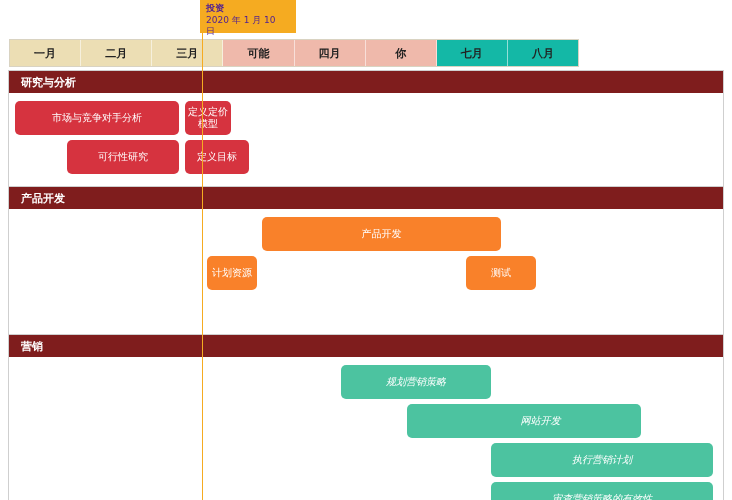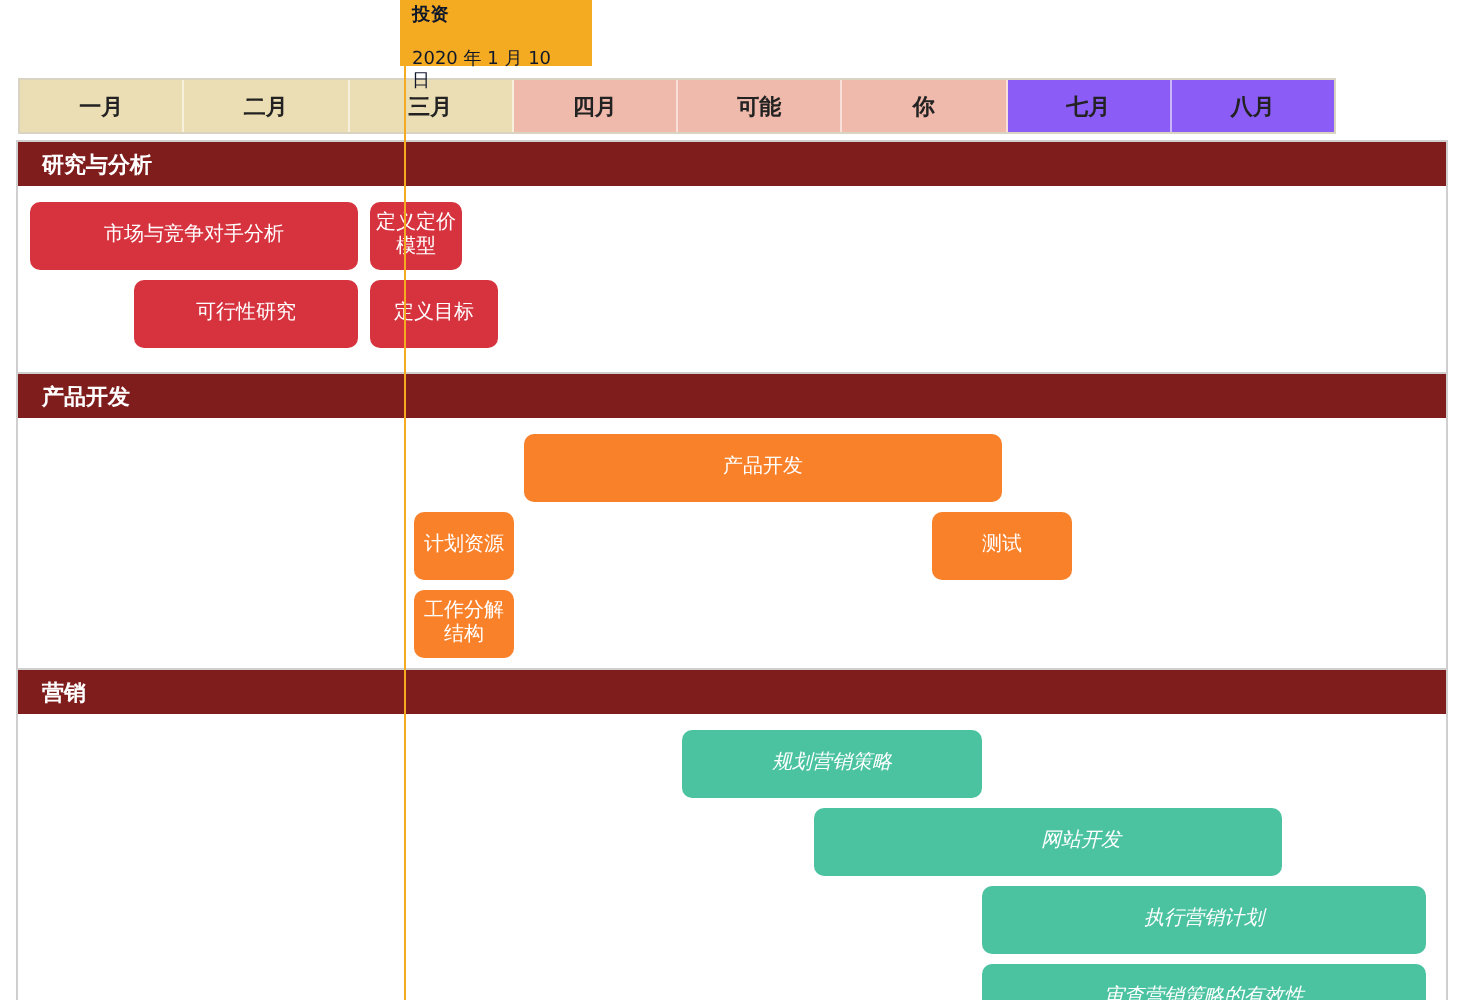--- a/index.html
+++ b/index.html
@@ -9,53 +9,53 @@
     font-family:"DejaVu Sans","Liberation Sans",sans-serif;
     overflow:hidden;
     position:relative;
   }
   .chart-root{position:absolute;left:0;top:0;width:732px;height:500px;}
 
   
   .today-tooltip{
     position:absolute;left:200px;top:0;width:96px;height:33px;
     background:#f5ab21;
-    color:#0f172a;
+    color:#4c1d95;
     padding:3px 15px 0 6px;
     box-sizing:border-box;
     line-height:11px;
     z-index:40;
   }
   .today-tooltip .tt-title{font-size:9px;font-weight:bold;letter-spacing:.3px;}
-  .today-tooltip .tt-date{font-size:9px;font-weight:normal;margin-top:11px;}
+  .today-tooltip .tt-date{font-size:9px;font-weight:normal;margin-top:1px;}
   .today-line{
     position:absolute;left:202px;top:33px;width:1px;height:467px;
     background:#f5ab21;z-index:35;
   }
 
   
   .month-header{
-    position:absolute;left:9px;top:39px;width:659px;height:28px;
+    position:absolute;left:9px;top:39px;width:570px;height:28px;
     display:flex;
     box-sizing:border-box;
     border:1px solid #d9d3c2;
     z-index:20;
     justify-content:flex-end;
   }
   .month-cell{
     flex:1 1 0;
     display:flex;align-items:center;justify-content:center;
     font-size:11px;font-weight:bold;color:#222222;
     border-right:1px solid rgba(255,255,255,.55);
     box-sizing:border-box;
   }
   .month-cell:last-child{border-right:none;}
   .month-cell.q1{background:#ecdeb4;}
   .month-cell.q2{background:#efb9ab;}
-  .month-cell.q3{background:#8b5cf6;}
+  .month-cell.q3{background:#14b8a6;}
 
   
   .section{
     position:absolute;left:8px;width:716px;
     border:1px solid #cfcfcf;
     box-sizing:border-box;
     background:#ffffff;
     z-index:10;
   }
   .section-head{
@@ -96,22 +96,22 @@
   <div class="today-tooltip">
     <div class="tt-title">投资</div>
     <div class="tt-date">2020 年 1 月 10 日</div>
   </div>
   <div class="today-line"></div>
 
   <div class="month-header" id="month-header">
       <div class="month-cell q1">一月</div>
       <div class="month-cell q1">二月</div>
       <div class="month-cell q1">三月</div>
+      <div class="month-cell q2">可能</div>
       <div class="month-cell q2">四月</div>
-      <div class="month-cell q2">可能</div>
       <div class="month-cell q2">你</div>
       <div class="month-cell q3">七月</div>
       <div class="month-cell q3">八月</div>
     </div>
 
   <div id="sections-host">
       <div class="section" style="top: 70px;">
         <div class="section-head">研究与分析</div>
         <div class="section-body" style="height: 96px;">
           <div class="bar red" style="left: 6px; width: 164px; top: 8px;">市场与竞争对手分析</div>
@@ -119,21 +119,20 @@
           <div class="bar red" style="left: 58px; width: 112px; top: 47px;">可行性研究</div>
           <div class="bar red" style="left: 176px; width: 64px; top: 47px;">定义目标</div>
         </div>
       </div>
       <div class="section" style="top: 186px;">
         <div class="section-head">产品开发</div>
         <div class="section-body" style="height: 128px;">
           <div class="bar orange" style="left: 253px; width: 239px; top: 8px;">产品开发</div>
           <div class="bar orange" style="left: 198px; width: 50px; top: 47px;">计划资源</div>
           <div class="bar orange" style="left: 457px; width: 70px; top: 47px;">测试</div>
-          <div class="bar orange" style="left: 198px; width: 50px; top: 86px;">工作分解结构</div>
         </div>
       </div>
       <div class="section" style="top: 334px;">
         <div class="section-head">营销</div>
         <div class="section-body" style="height: 144px;">
           <div class="bar teal" style="left: 332px; width: 150px; top: 8px;">规划营销策略</div>
           <div class="bar teal" style="left: 398px; width: 234px; top: 47px; padding-left: 36px;">网站开发</div>
           <div class="bar teal" style="left: 482px; width: 222px; top: 86px;">执行营销计划</div>
           <div class="bar teal" style="left: 482px; width: 222px; top: 125px;">审查营销策略的有效性</div>
         </div>

